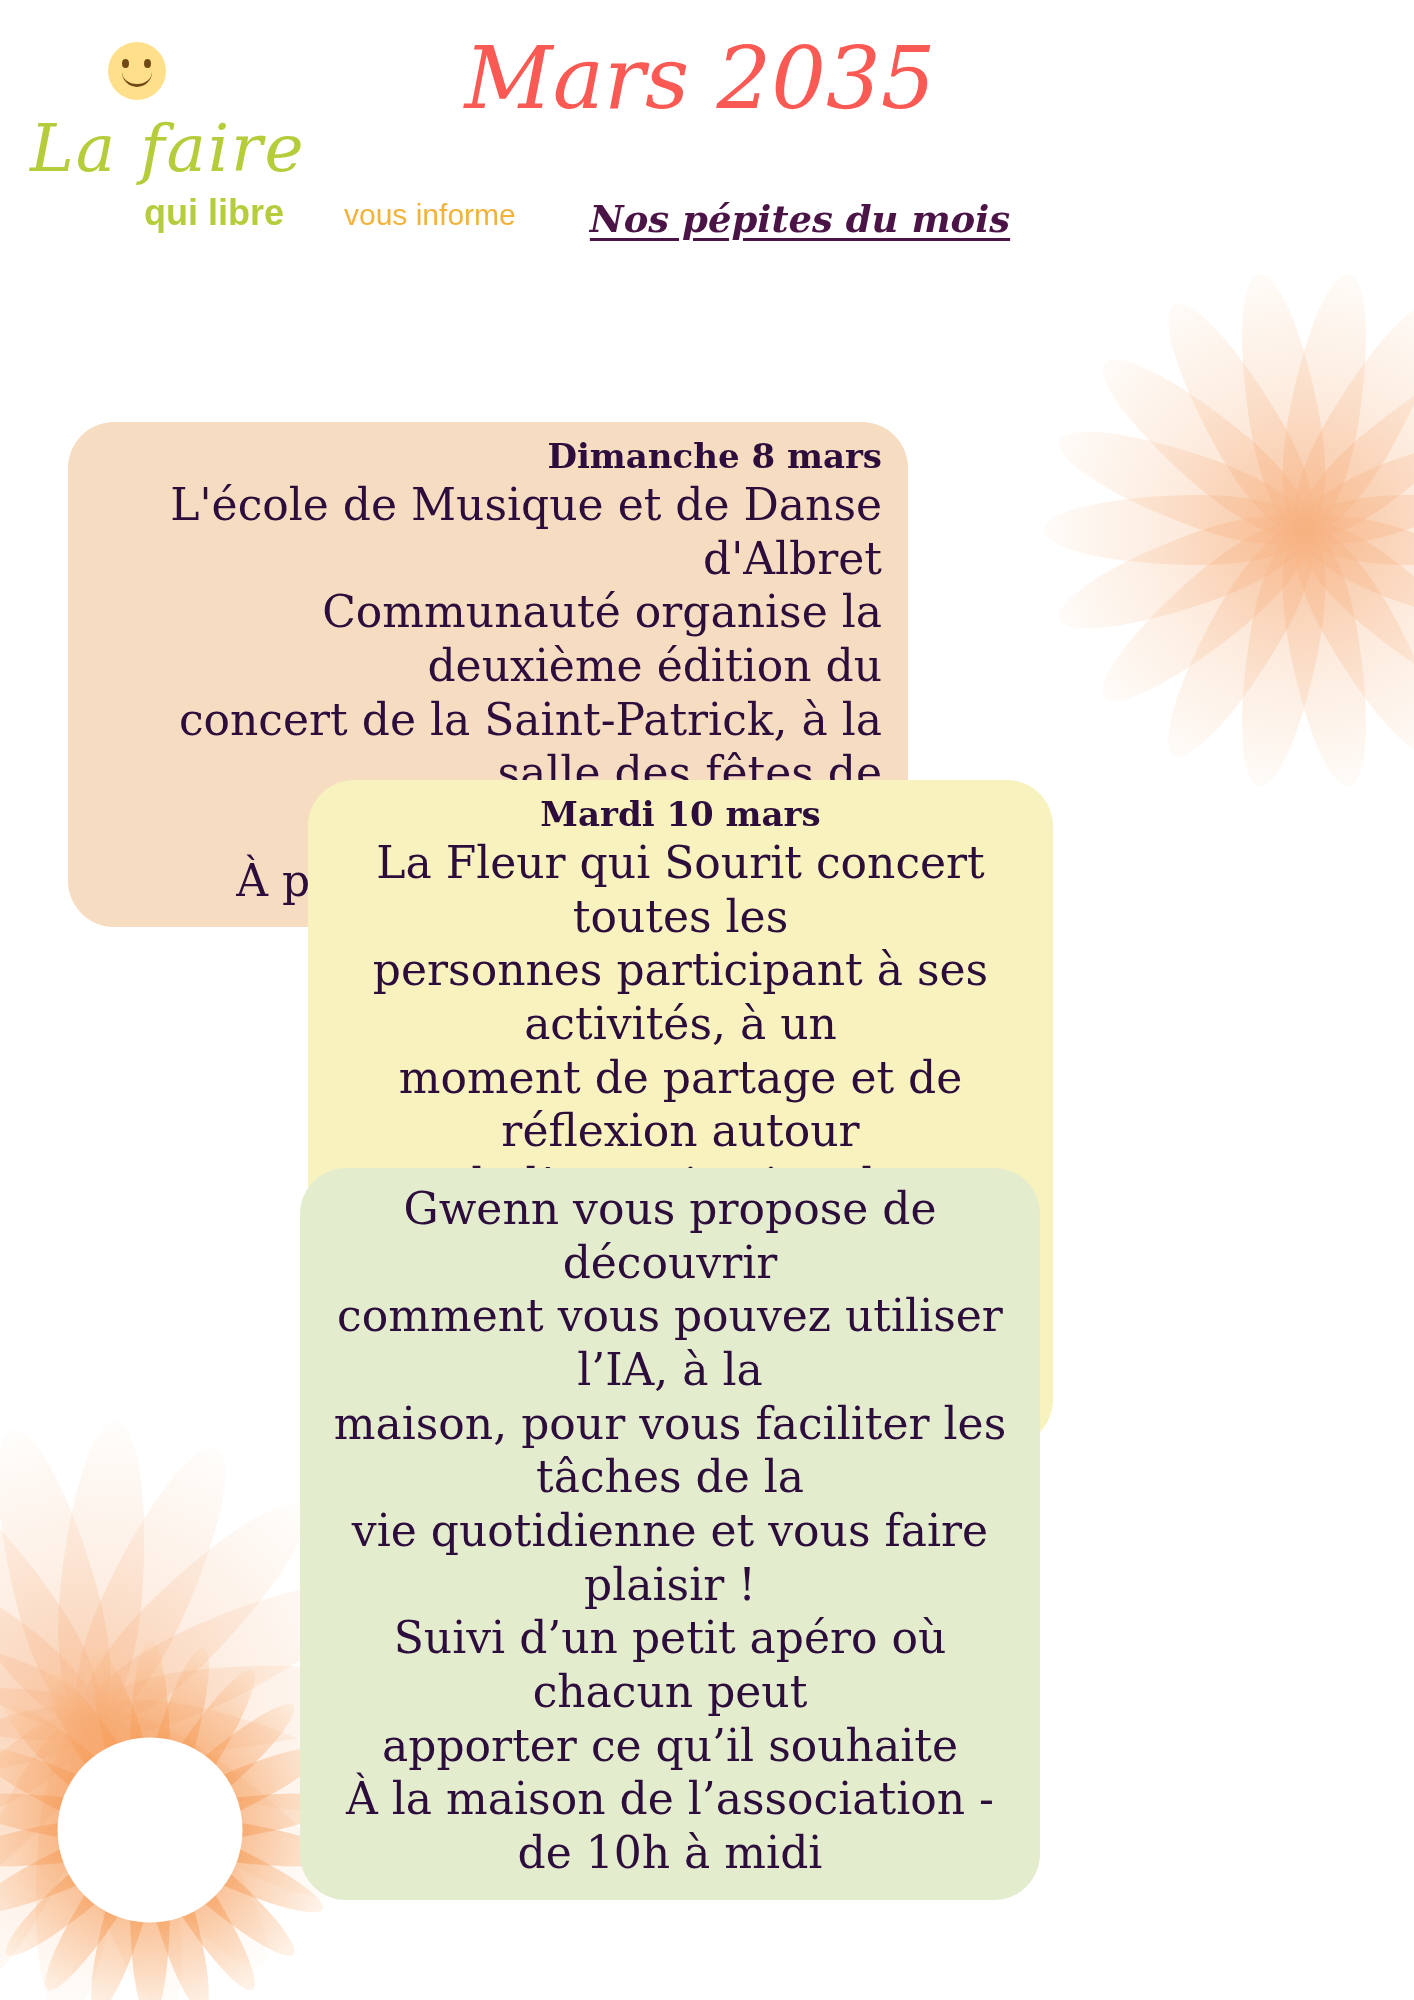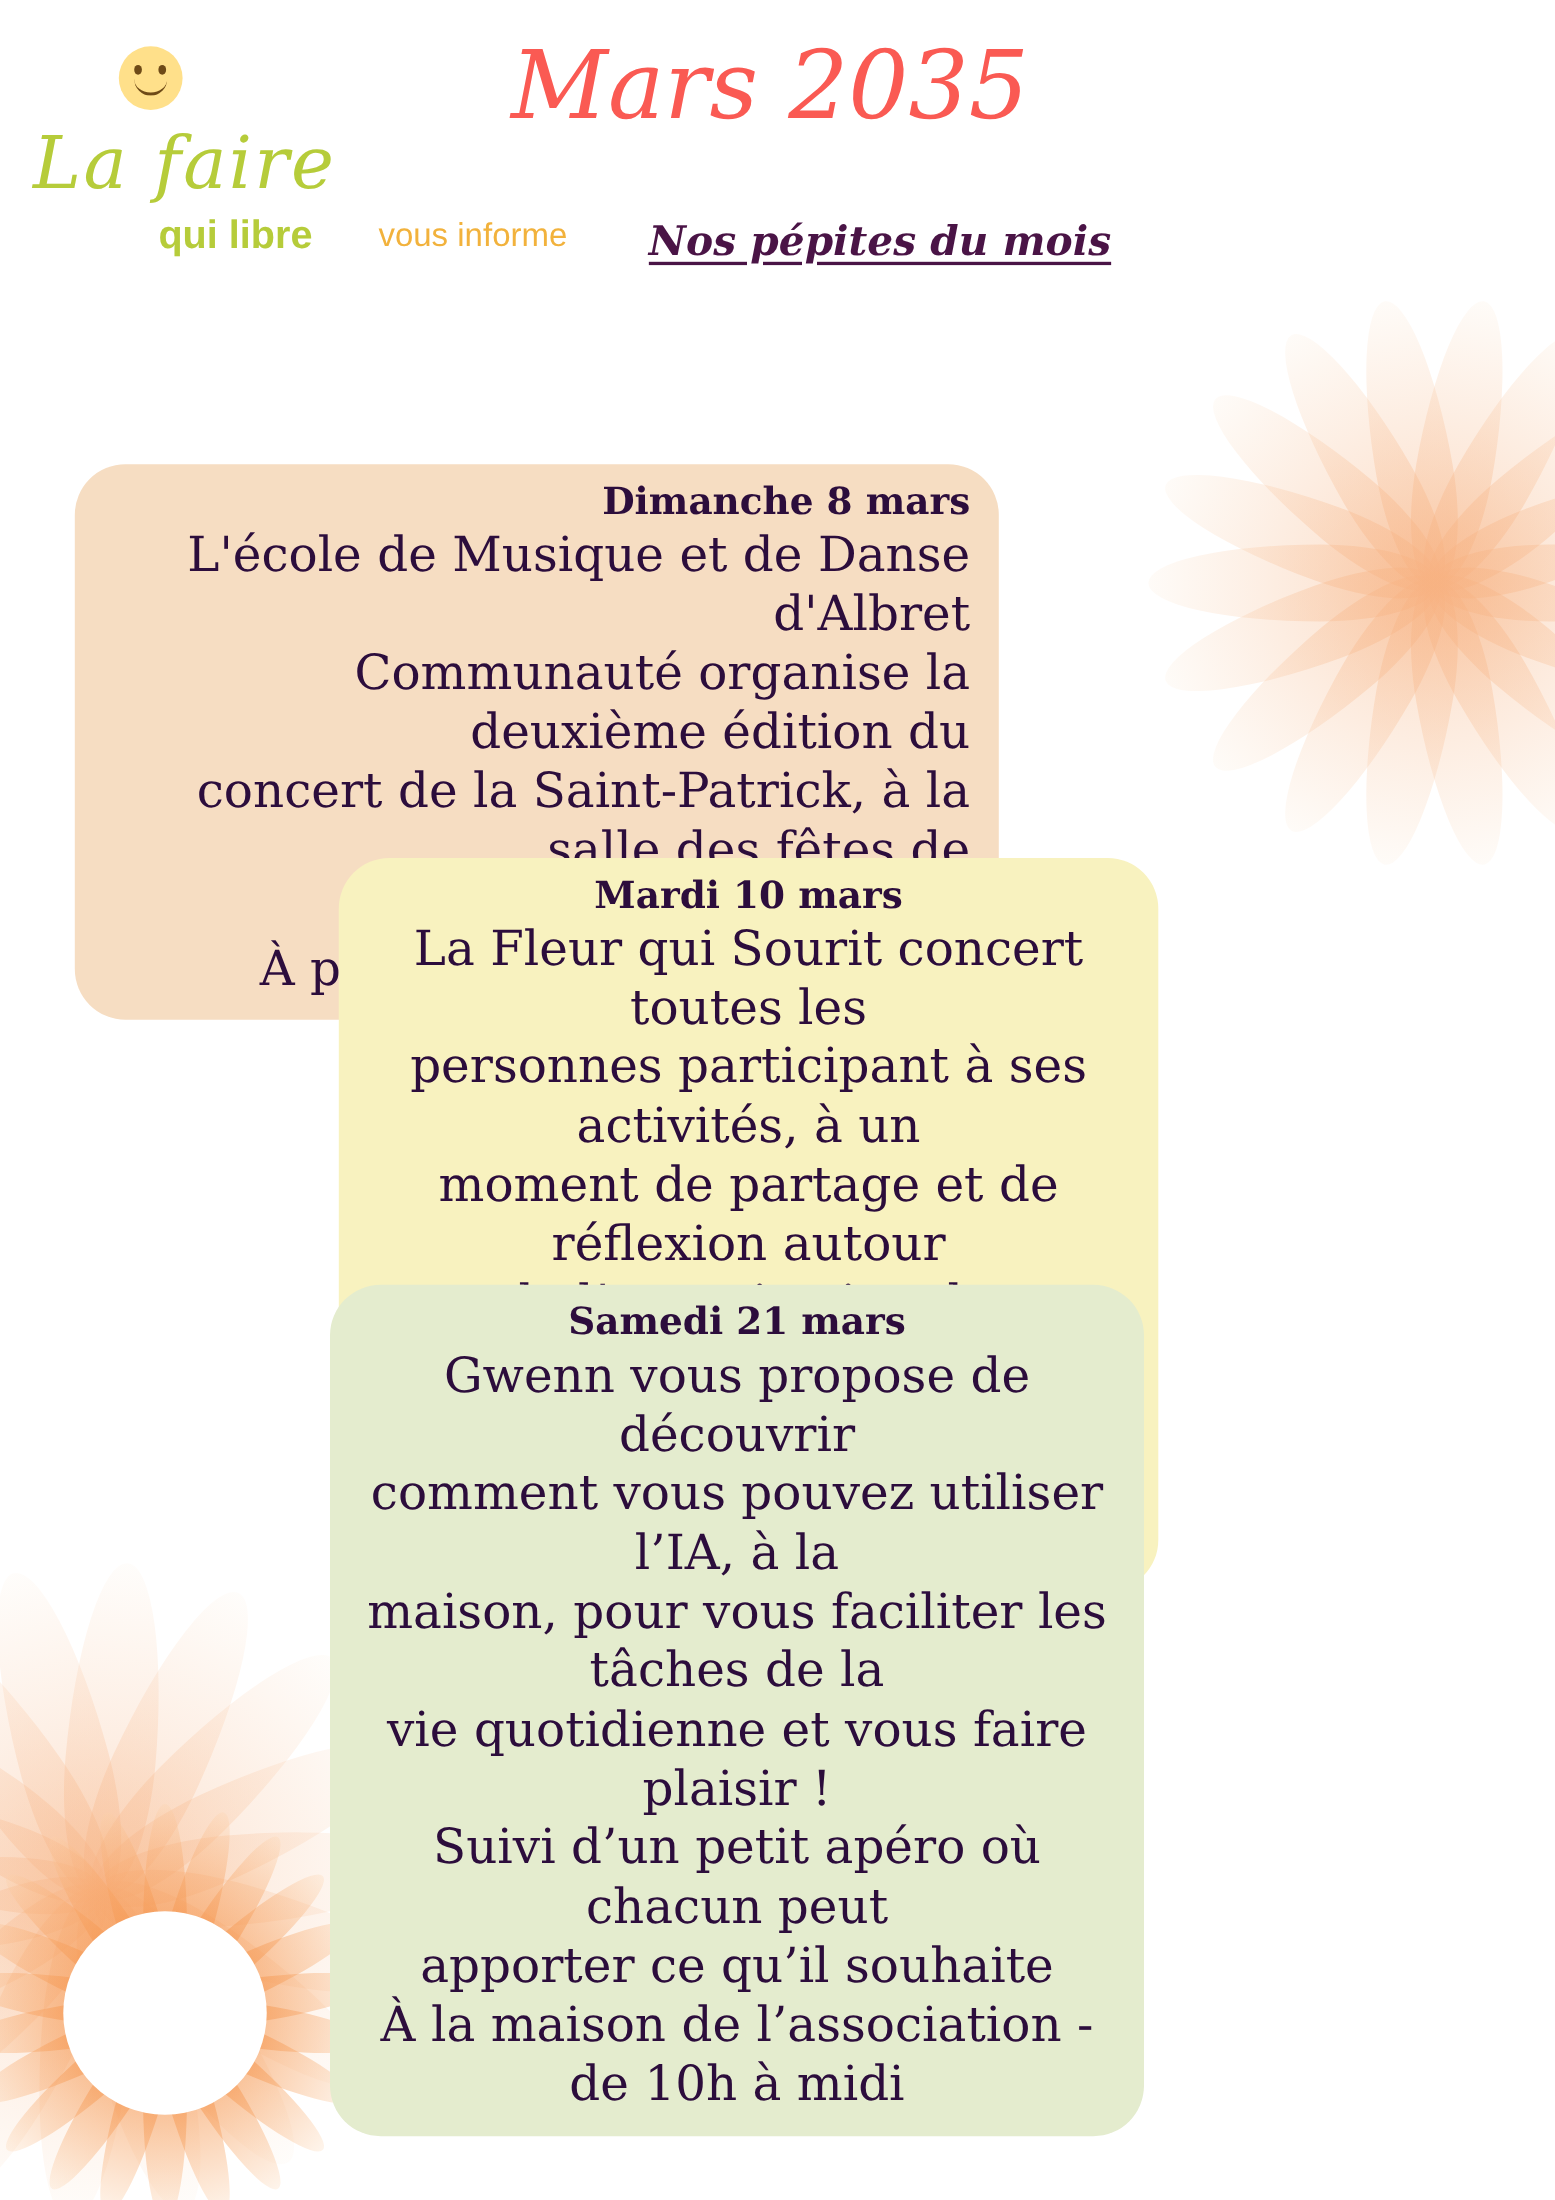--- a/index.html
+++ b/index.html
@@ -311,21 +311,20 @@
   <div class="day">Mardi 10 mars</div>
   <div class="body">La Fleur qui Sourit concert toutes les
 personnes participant à ses activités, à un
 moment de partage et de réflexion autour
 de l’organisation du programme des mois à
 venir
 À la maison de l’association - de 14h à 15h30</div>
 </div>
 
 <div class="card" id="card-3">
-  <div class="day">Samedi 21 mars</div>
   <div class="body">Gwenn vous propose de découvrir
 comment vous pouvez utiliser l’IA, à la
 maison,  pour vous faciliter les tâches de la
 vie quotidienne et vous faire plaisir !
 Suivi d’un petit apéro où chacun peut
 apporter ce qu’il souhaite
 À la maison de l’association - de 10h à midi</div>
 </div>
 
 </body></html>

